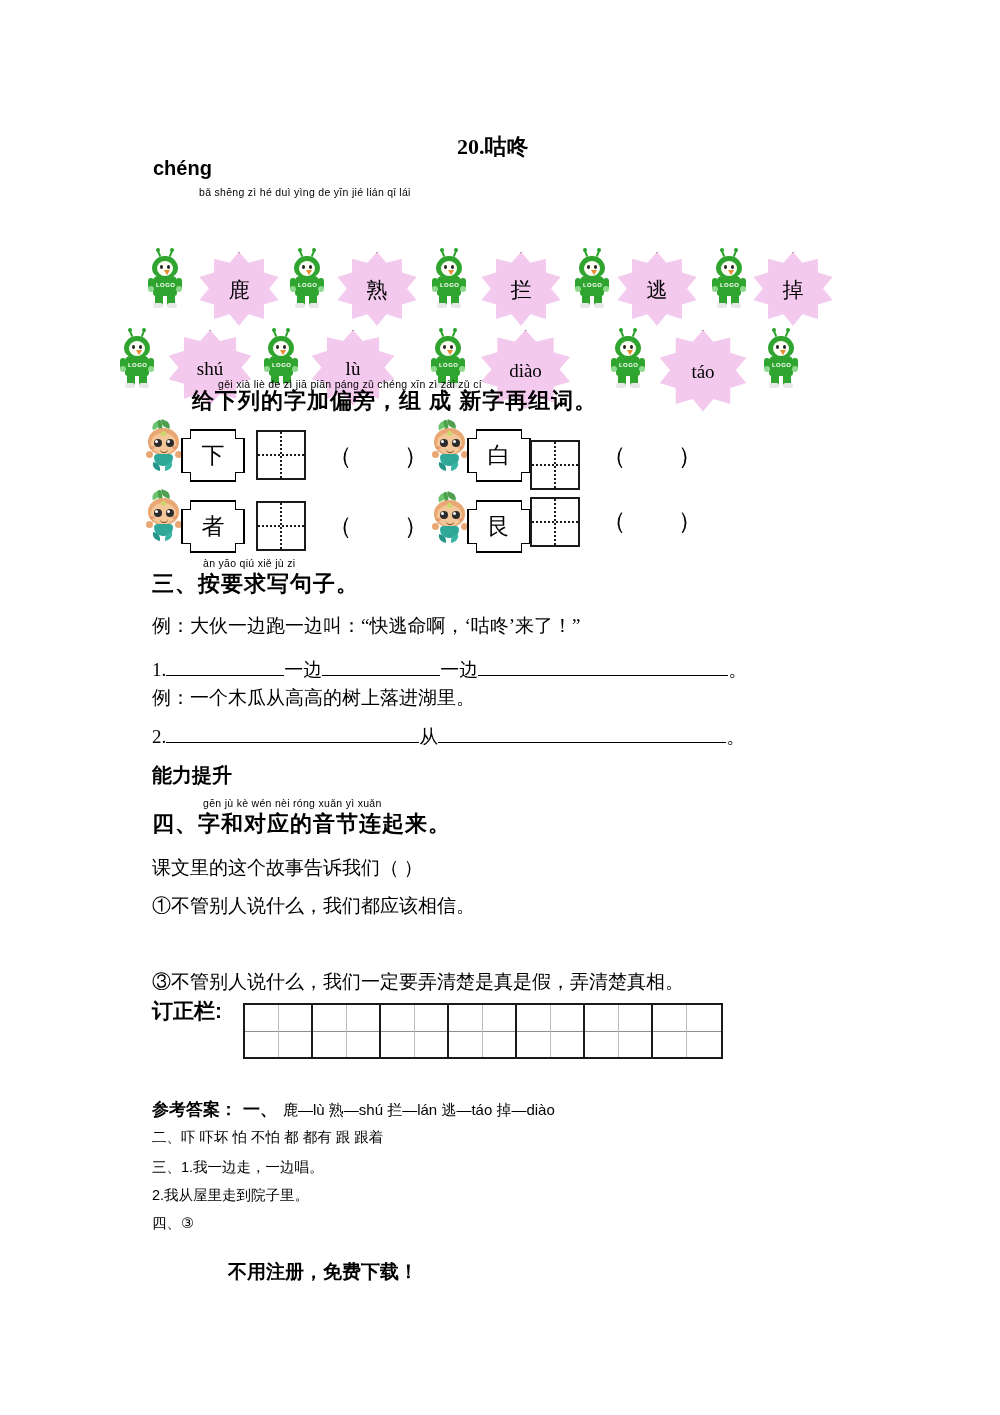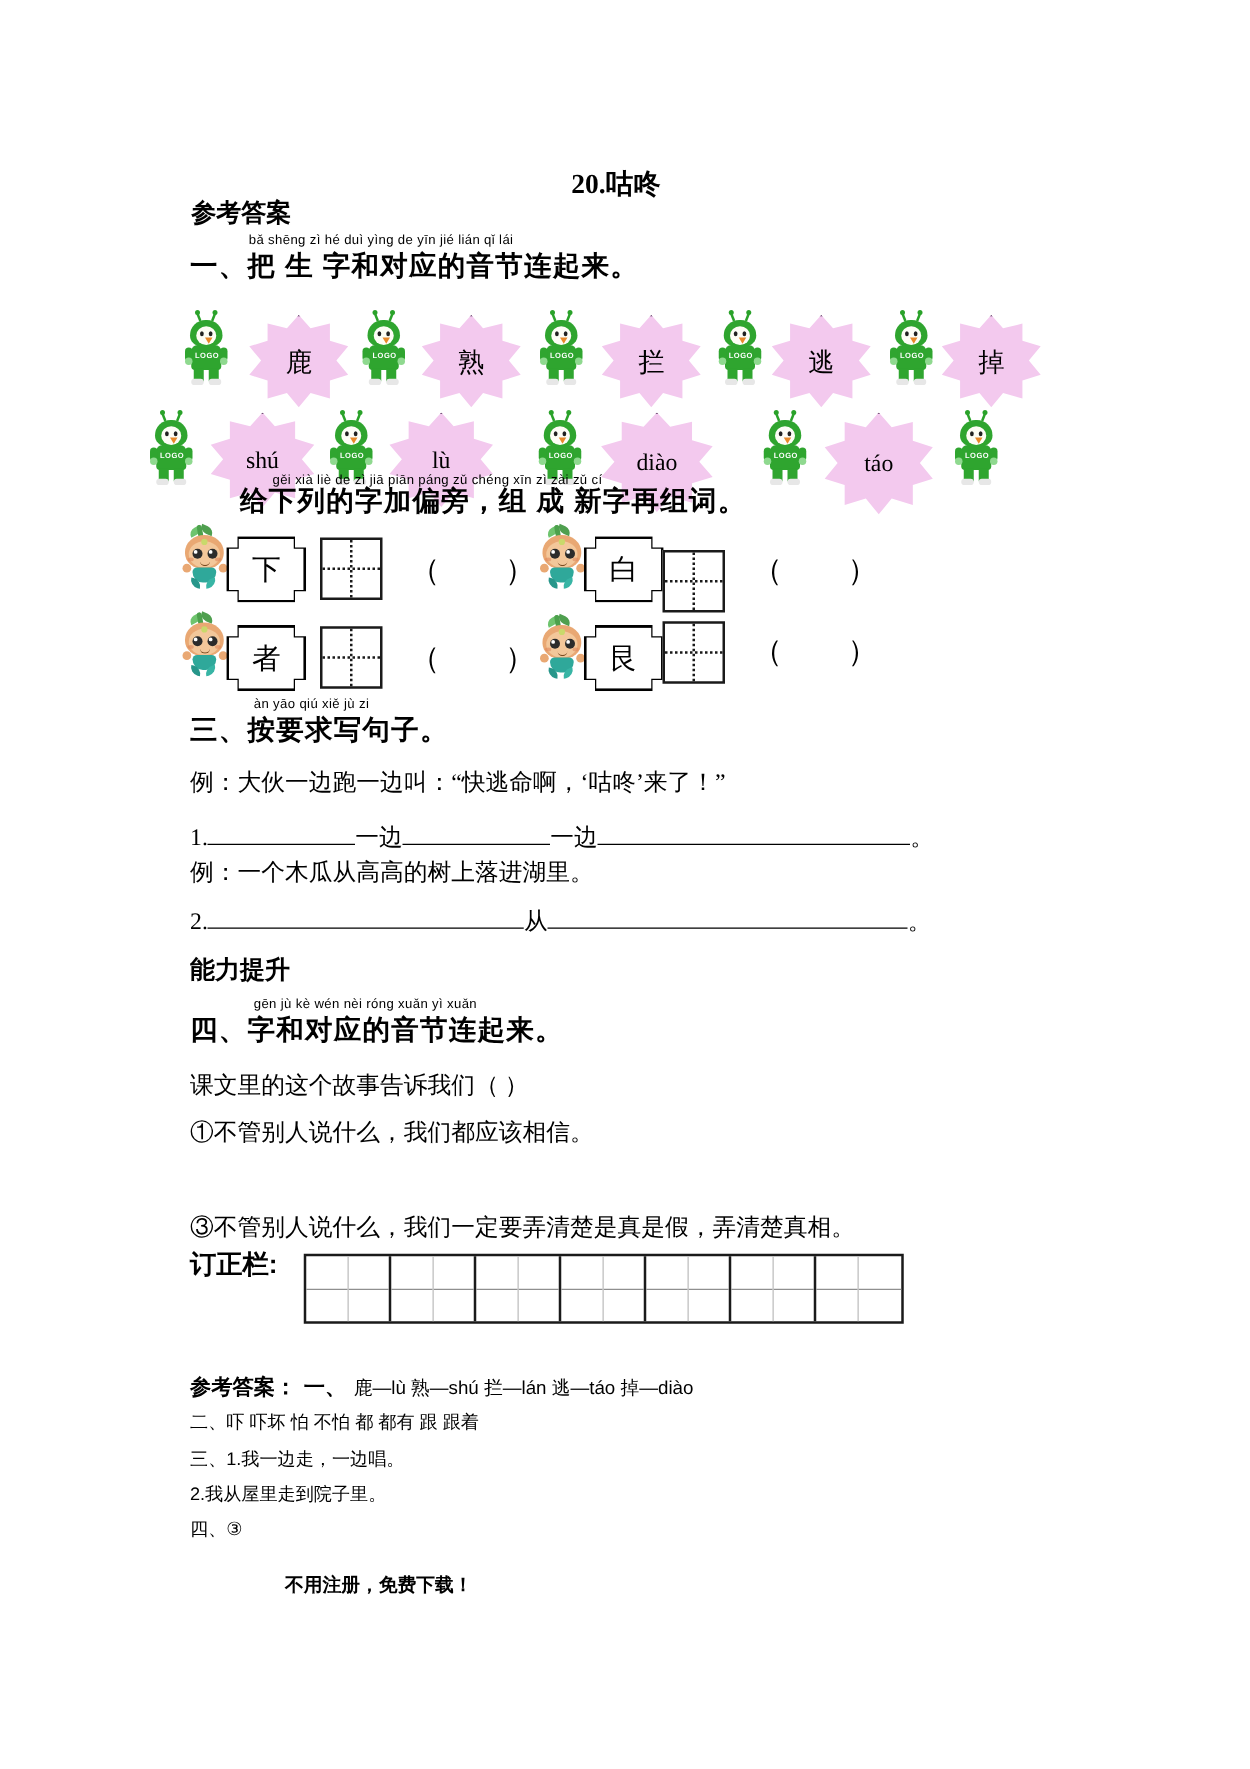--- a/index.html
+++ b/index.html
@@ -13,21 +13,21 @@
   
   .abs{position:absolute;white-space:nowrap;}
   .title{font-family:"Liberation Serif",serif;font-weight:bold;font-size:22px;letter-spacing:0px;}
   .sec-head{font-family:"Liberation Sans","DejaVu Sans",sans-serif;font-weight:bold;font-size:20px;}
   .q-head{font-family:"Liberation Sans","DejaVu Sans",sans-serif;font-weight:bold;font-size:22px;letter-spacing:1px;}
   .pinyin{font-family:"Liberation Sans","DejaVu Sans",sans-serif;font-size:10.5px;letter-spacing:.3px;}
   .body-text{font-family:"Liberation Serif","DejaVu Serif",serif;font-size:19px;}
   .ans-head{font-family:"Liberation Sans","DejaVu Sans",sans-serif;font-weight:bold;font-size:17px;}
   .ans-text{font-family:"Liberation Sans","DejaVu Sans",sans-serif;font-size:15px;}
   .ans-small{font-family:"Liberation Sans","DejaVu Sans",sans-serif;font-size:14.5px;}
-  .footer-text{font-family:"Liberation Sans","DejaVu Sans",sans-serif;font-weight:bold;font-size:15px;}
+  .footer-text{font-family:"Liberation Sans","DejaVu Sans",sans-serif;font-weight:bold;font-size:19px;}
 
   
   .star{
     position:absolute;
     display:flex;align-items:center;justify-content:center;
     background:#f3c9ee;
     border:1px solid #4b2a52;
     color:#000;
     font-family:"Liberation Serif","DejaVu Serif",serif;
     clip-path:polygon(
@@ -131,24 +131,23 @@
   .grid .col:last-child{border-right:none;}
   .grid .col .mid{position:absolute;left:0;right:0;top:50%;height:0;border-top:1.4px solid #8f8f8f;}
 </style>
 </head>
 <body>
 
 <div class="page">
 
   <div class="abs title" style="left:457px;top:132px;">20.咕咚</div>
 
-  <div class="abs sec-head" style="left:153px;top:157px;">参考答案</div>
+  <div class="abs sec-head" style="left:153px;top:157px;">chéng</div>
 
   <div class="abs pinyin" style="left:199px;top:186px;">bǎ shēng zì  hé duì yìng de yīn jié lián qǐ lái</div>
-  <div class="abs q-head" style="left:152px;top:198px;">一、把 生 字和对应的音节连起来。</div>
 
   <div class="mascot-g" style="left:148px;top:250px;">
     <div class="antLb"></div>
       <div class="antRb"></div>
       <div class="antL"></div>
       <div class="antR"></div>
     <div class="head"></div>
       <div class="face"></div>
       <div class="eyeL"></div>
       <div class="eyeR"></div>

